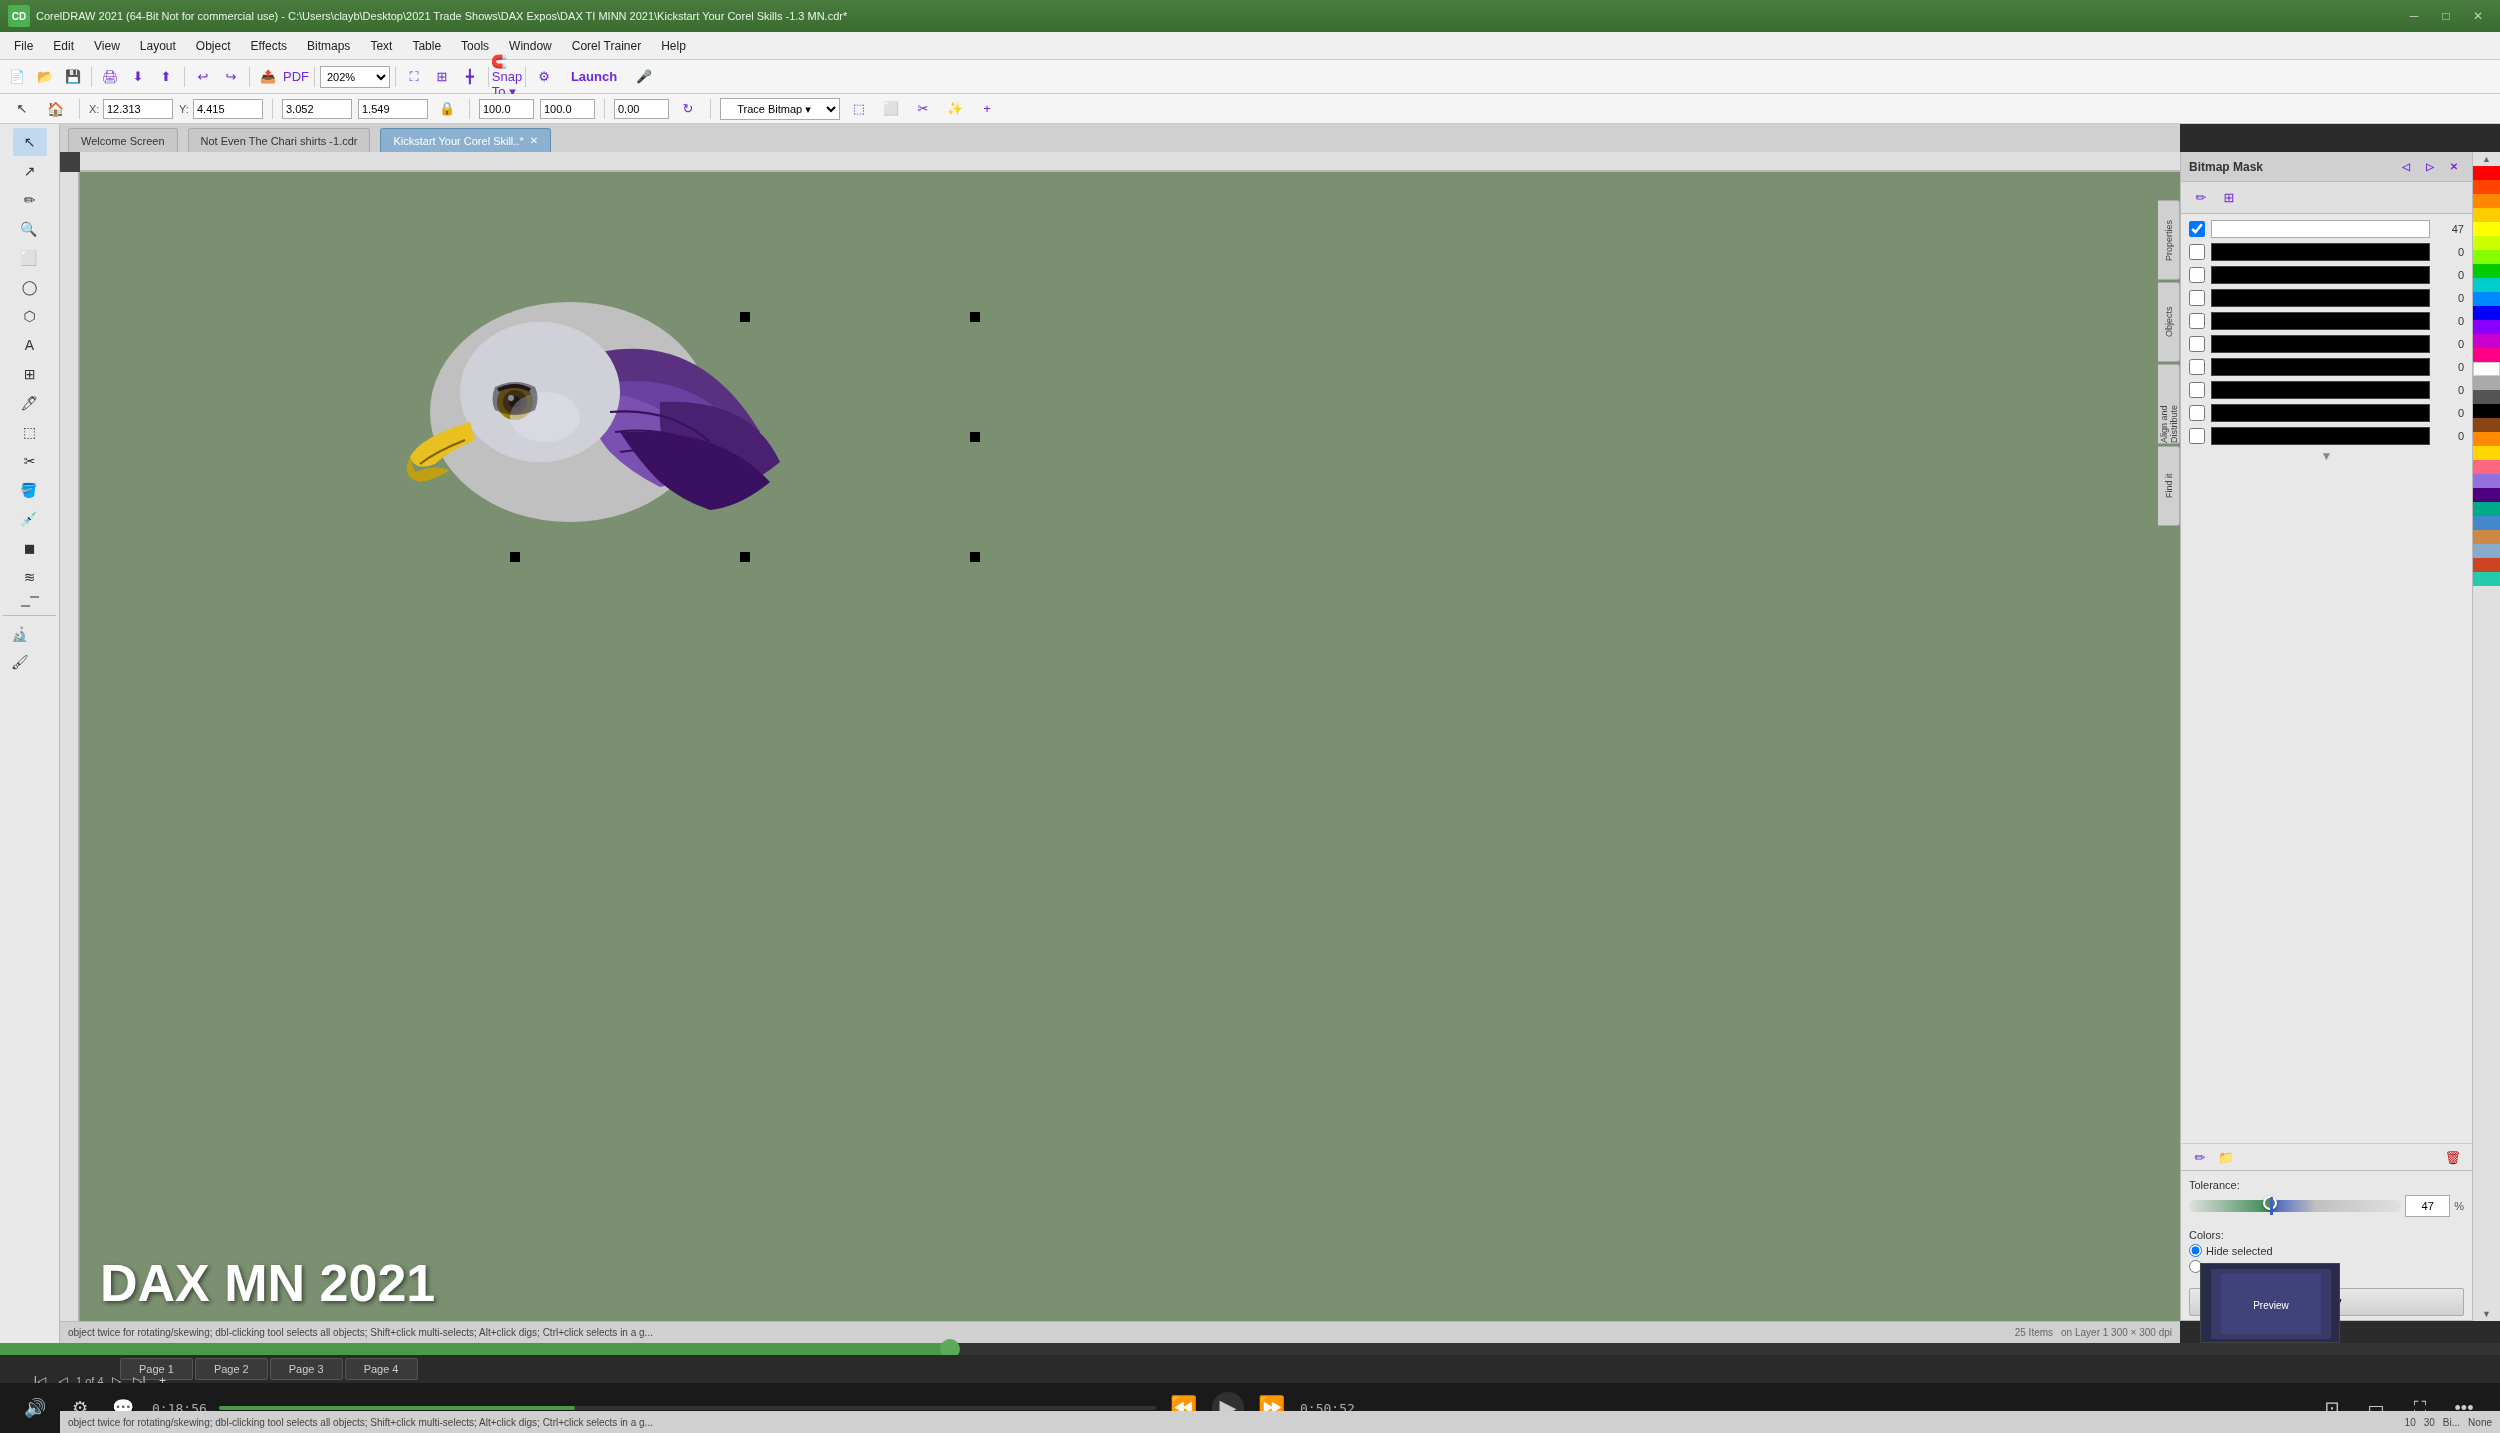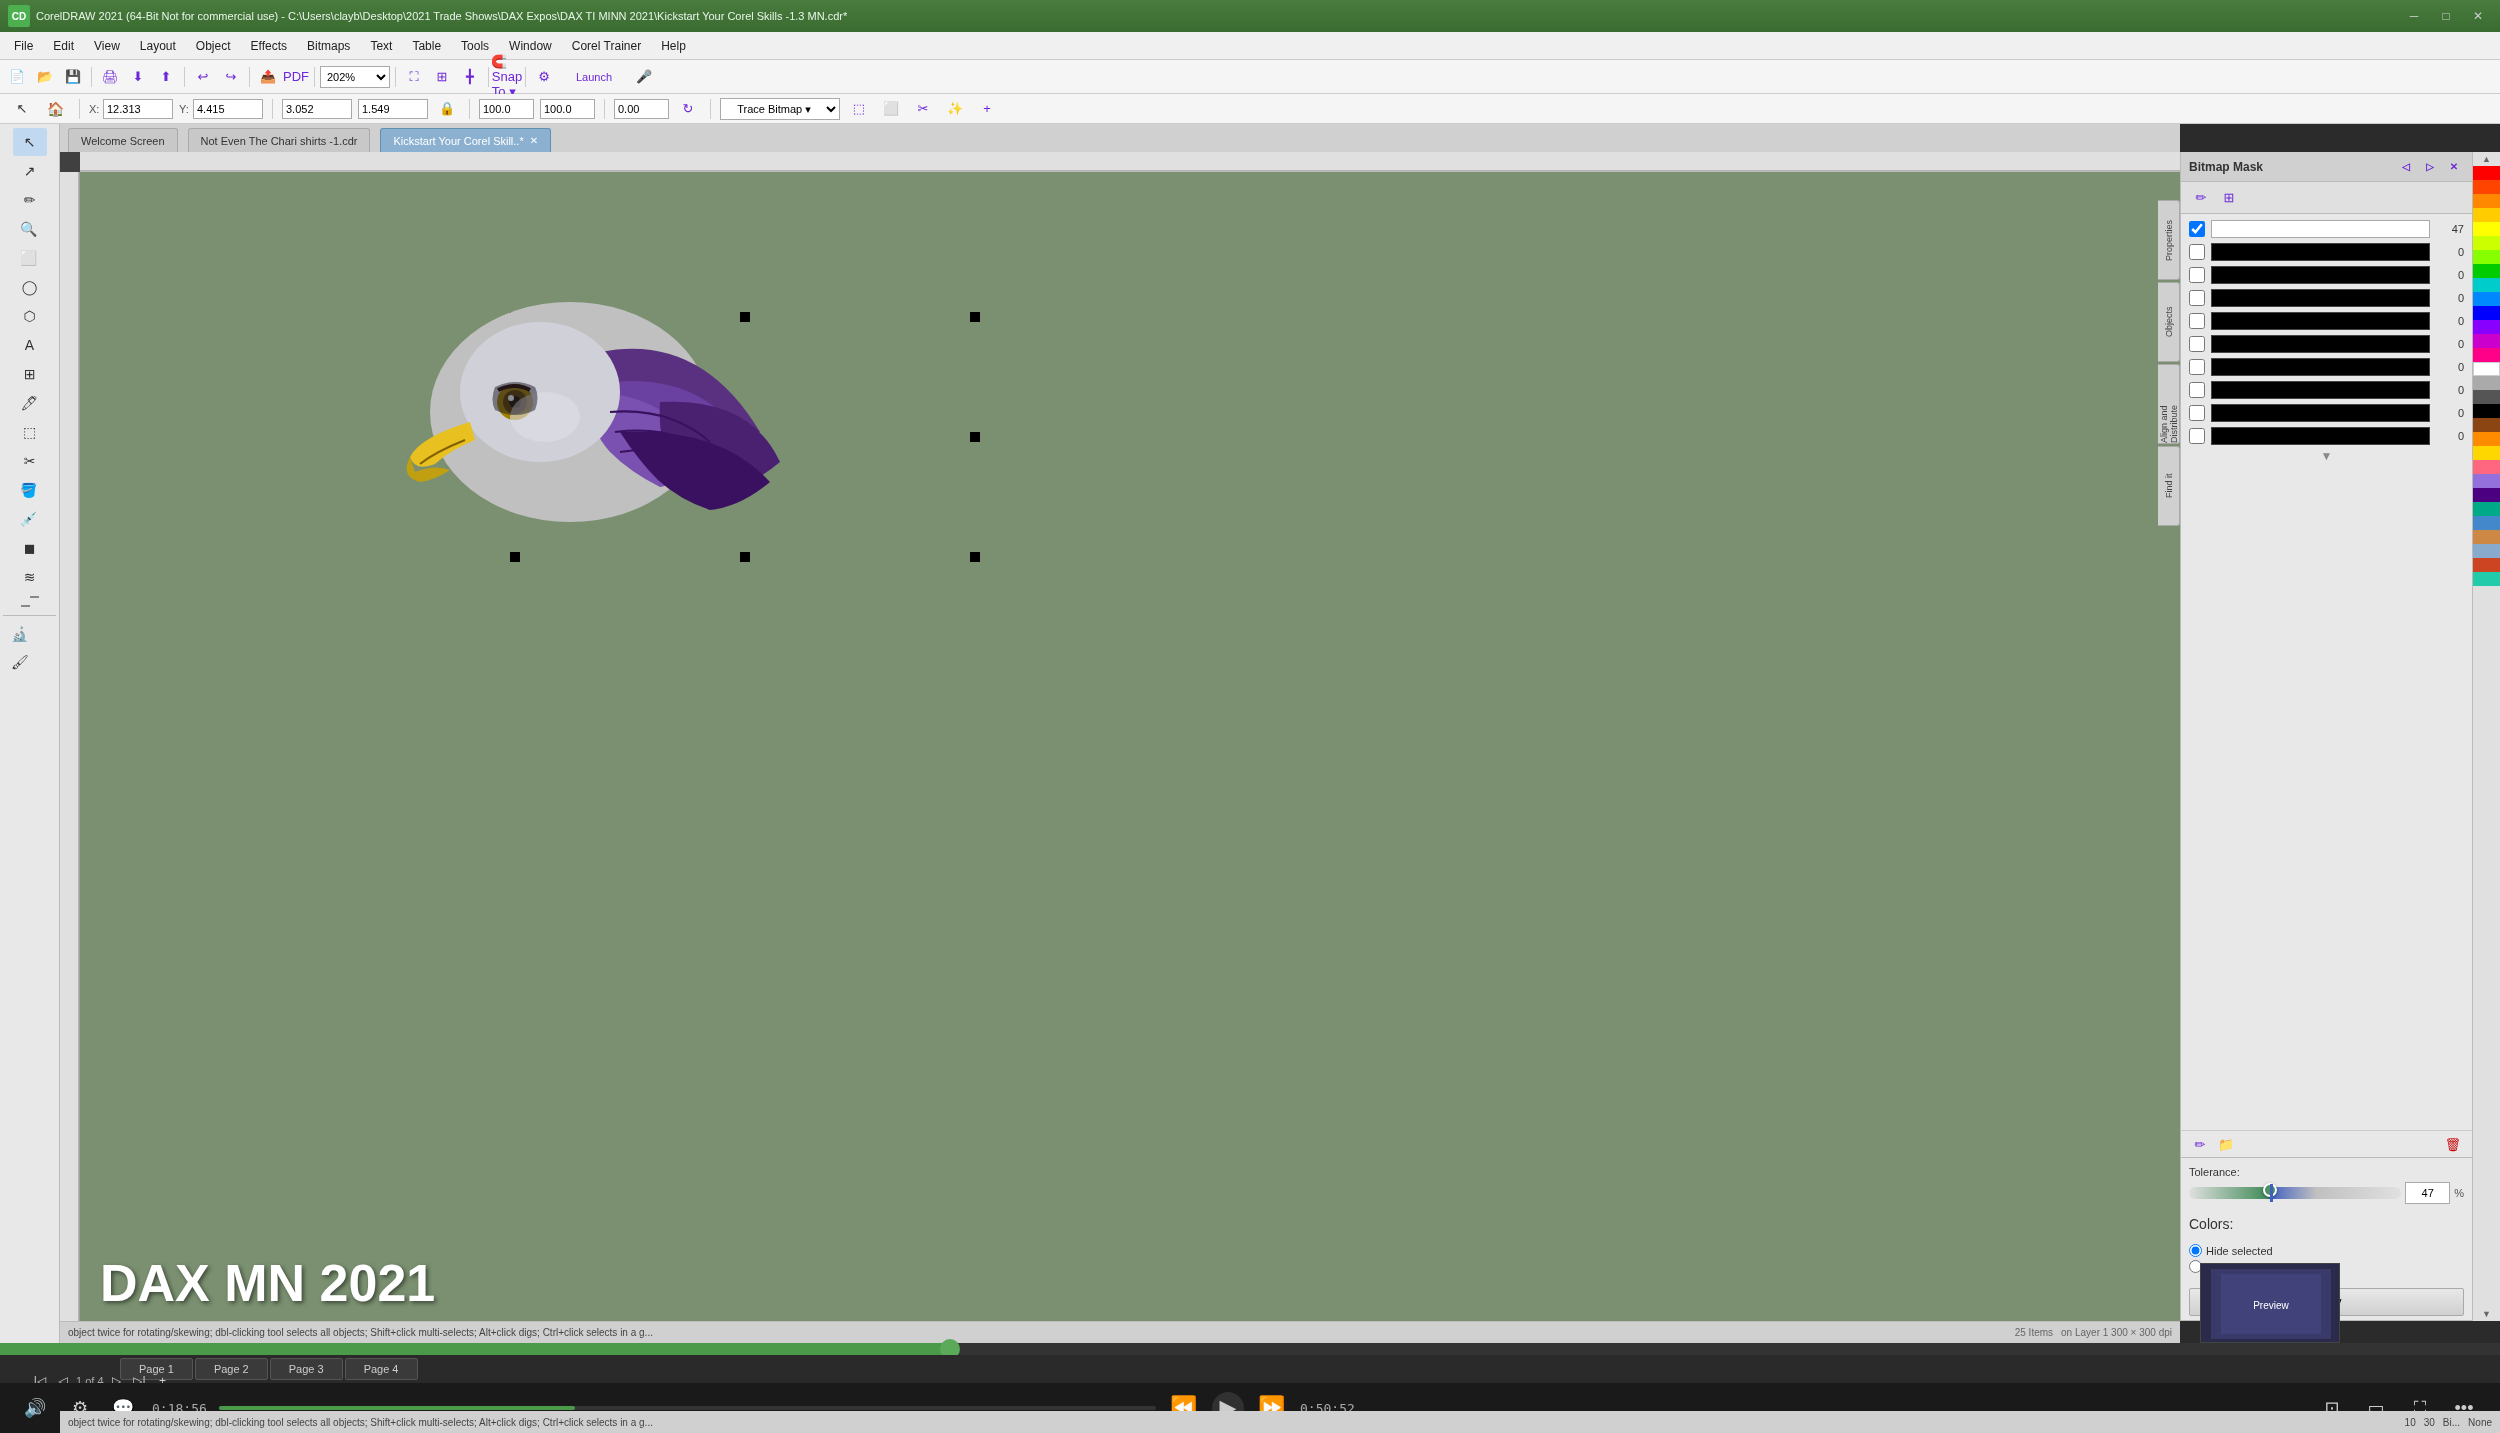--- a/index.html
+++ b/index.html
@@ -61,21 +61,21 @@
     .color-row { display: flex; align-items: center; height: 22px; margin-bottom: 1px; }
     .color-check { width: 16px; height: 16px; margin-right: 4px; }
     .color-swatch { flex: 1; height: 18px; border: 1px solid #666; }
     .color-val { width: 30px; text-align: right; font-size: 11px; color: #333; margin-left: 4px; }
     #tolerance-section { padding: 8px; border-top: 1px solid #bbb; }
     .tolerance-label { font-size: 11px; color: #333; margin-bottom: 4px; }
     .tolerance-slider-row { display: flex; align-items: center; gap: 4px; }
     .tolerance-input { width: 45px; height: 22px; border: 1px solid #aaa; text-align: center; font-size: 11px; }
     .pct-label { font-size: 11px; color: #555; }
     #colors-section { padding: 4px 8px 8px; }
-    .colors-label { font-size: 14px; color: #333; margin-bottom: 12px; }
+    .colors-label { font-size: 11px; color: #333; margin-bottom: 3px; }
     .radio-row { display: flex; align-items: center; gap: 4px; margin-bottom: 3px; }
     .radio-row label { font-size: 11px; color: #333; }
     #apply-btn { display: block; width: calc(100% - 16px); margin: 4px 8px; height: 28px; background: linear-gradient(to bottom, #e8e8e8, #d0d0d0); border: 1px solid #aaa; font-size: 12px; cursor: pointer; border-radius: 2px; }
 
     
     #color-palette { position: absolute; top: 124px; right: 0; width: 28px; bottom: 90px; background: #e8e8e8; border-left: 1px solid #bbb; z-index: 60; display: flex; flex-direction: column; }
 
     
     #side-tabs { position: absolute; top: 200px; right: 318px; display: flex; flex-direction: column; gap: 2px; z-index: 60; }
     .side-tab { width: 22px; height: 80px; background: #d0d0d0; border: 1px solid #aaa; border-right: none; border-radius: 3px 0 0 3px; display: flex; align-items: center; justify-content: center; cursor: pointer; font-size: 9px; color: #444; writing-mode: vertical-rl; text-orientation: mixed; transform: rotate(180deg); }
@@ -150,21 +150,21 @@
     <option>50%</option>
   </select>
   <div class="tb-separator"></div>
   <div class="tb-btn">⛶</div>
   <div class="tb-btn">⊞</div>
   <div class="tb-btn">╋</div>
   <div class="tb-separator"></div>
   <div class="tb-btn">🧲 Snap To ▾</div>
   <div class="tb-separator"></div>
   <div class="tb-btn">⚙</div>
-  <div class="tb-btn" style="width:70px; font-size:11px;">Launch</div>
+  <div class="tb-btn" style="width:70px; font-size:13px;font-weight:bold;">Launch</div>
   <div class="tb-btn">🎤</div>
 </div>
 
 <div id="toolbar2">
   <div class="tb-btn" style="width:28px; color:#333;">↖</div>
   <div class="tb-btn" style="width:28px; font-size:14px;">🏠</div>
   <div class="tb-separator"></div>
   <div class="coord-box">
     <span class="coord-label">X:</span>
     <input class="coord-input" value="12.313" style="">

